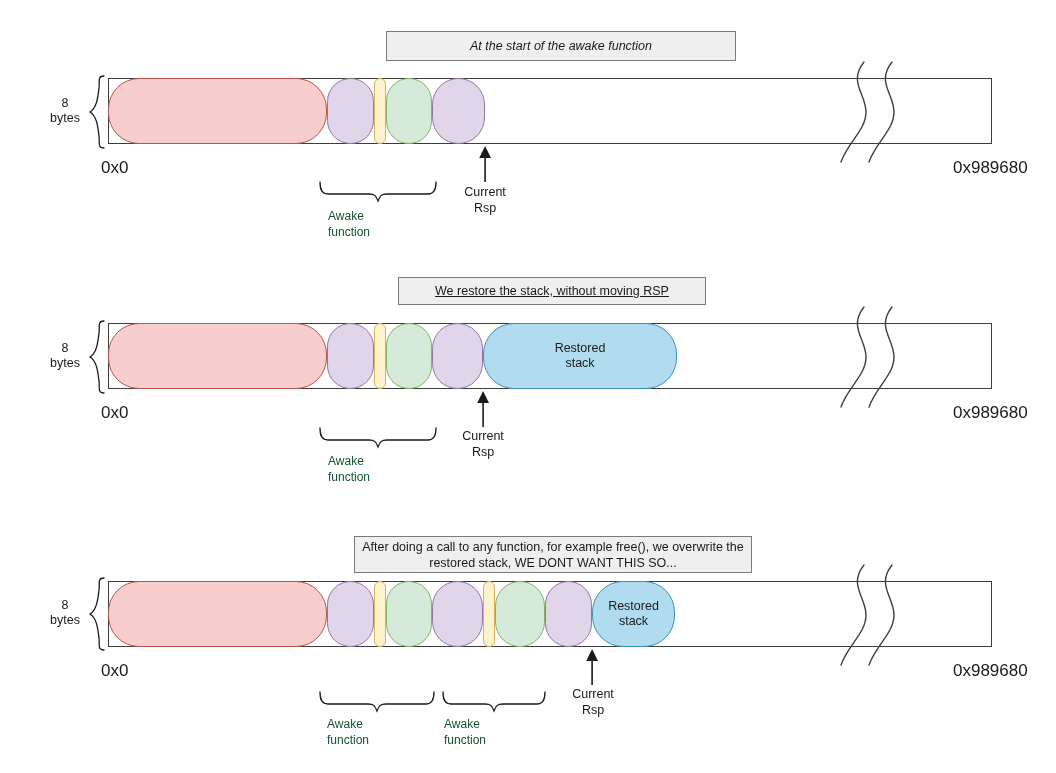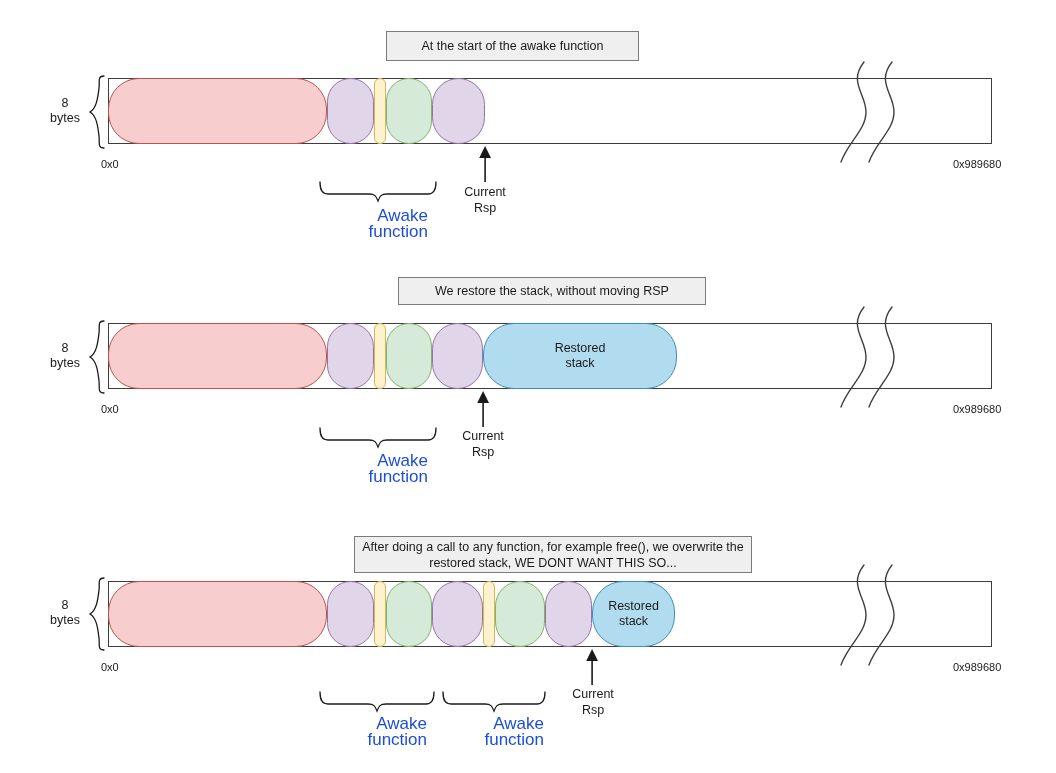--- a/index.html
+++ b/index.html
@@ -36,54 +36,54 @@
   }
   .seg{position:absolute;top:0;height:100%;box-sizing:border-box;border-radius:31px;}
   .seg-label{
     position:absolute;left:0;top:0;width:100%;height:100%;
     display:flex;align-items:center;justify-content:center;
     flex-direction:column;font-size:12.5px;line-height:15px;color:#1a1a1a;
     text-align:center;pointer-events:none;
   }
 
   
-  .addr{position:absolute;font-size:11px;color:#1a1a1a;white-space:nowrap;}
+  .addr{position:absolute;font-size:17px;color:#1a1a1a;white-space:nowrap;}
 
   
   .bytes-label{
     position:absolute;font-size:12.5px;line-height:15px;text-align:center;
     color:#1a1a1a;white-space:nowrap;
   }
   .lbrace{position:absolute;}
 
   
   .hbrace{position:absolute;}
   .brace-text{
-    position:absolute;font-size:17px;line-height:16px;text-align:right;
-    color:#1d4ed8;white-space:nowrap;
+    position:absolute;font-size:12px;line-height:16px;text-align:left;
+    color:#14532d;white-space:nowrap;
   }
 
   
   .rsp-arrow{position:absolute;}
   .rsp-text{
     position:absolute;font-size:12.5px;line-height:16px;text-align:center;
     color:#1a1a1a;white-space:nowrap;
   }
   
   .breaks{position:absolute;}
   svg{display:block;overflow:visible;}
 </style>
 </head>
 <body>
 
 <div id="stage">
 
   <div class="panel">
 
-    <div class="caption" style="left:386px;top:31px;width:253px;height:30px;">
+    <div class="caption" style="left:386px;top:31px;width:350px;height:30px;font-style:italic;">
       <span>At the start of the awake function</span>
     </div>
 
     <div class="bytes-label" style="left:40px;top:96px;width:50px;">
       <span>8</span><br>
       <span>bytes</span>
     </div>
     <div class="lbrace" style="left:86px;top:74px;">
       <svg width="22" height="76" viewBox="0 0 22 76" fill="none" stroke="#1a1a1a" stroke-width="1.3" stroke-linecap="round">
         <path d="M18 2 C11 2 14 8 13 14 C12 22 11 34 4 38 C11 42 12 54 13 62 C14 68 11 74 18 74"></path>
@@ -126,21 +126,21 @@
       </svg>
     </div>
     <div class="rsp-text" style="left:435px;top:184px;width:100px;">
       <span>Current</span><br>
       <span>Rsp</span>
     </div>
   </div>
 
   <div class="panel">
 
-    <div class="caption" style="left:398px;top:277px;width:308px;height:28px;">
+    <div class="caption" style="left:398px;top:277px;width:308px;height:28px;text-decoration:underline;">
       <span>We restore the stack, without moving RSP</span>
     </div>
 
     <div class="bytes-label" style="left:40px;top:341px;width:50px;">
       <span>8</span><br>
       <span>bytes</span>
     </div>
     <div class="lbrace" style="left:86px;top:319px;">
       <svg width="22" height="76" viewBox="0 0 22 76" fill="none" stroke="#1a1a1a" stroke-width="1.3" stroke-linecap="round">
         <path d="M18 2 C11 2 14 8 13 14 C12 22 11 34 4 38 C11 42 12 54 13 62 C14 68 11 74 18 74"></path>

